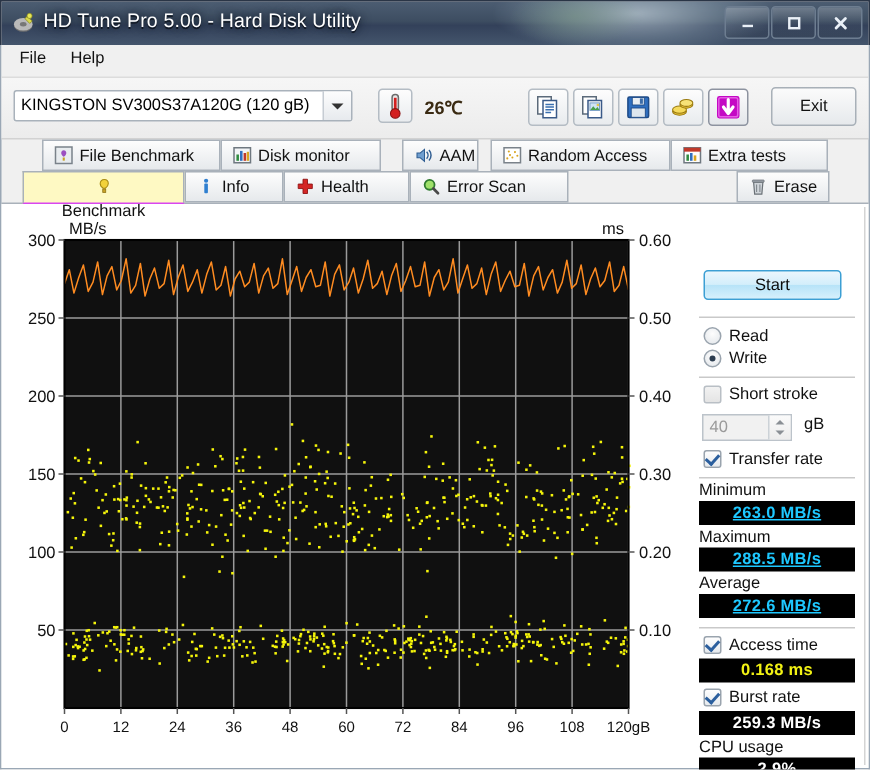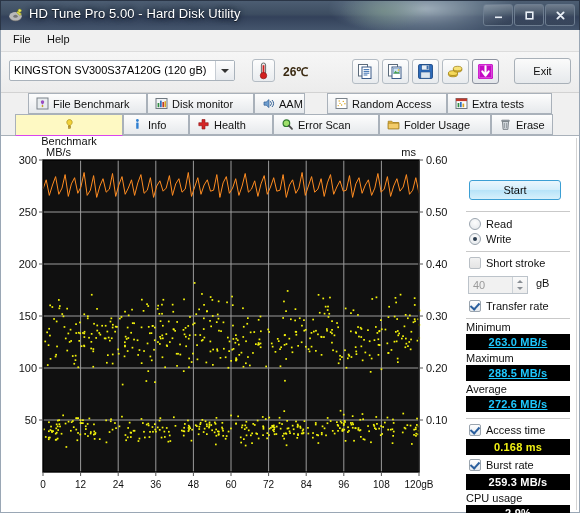--- a/index.html
+++ b/index.html
@@ -270,21 +270,21 @@
       <div class="tab" style="left:146px;width:107px;">
         <svg class="tabicon" viewBox="0 0 13 13">
           <rect x="1" y="1.5" width="11" height="10" fill="#f2f4f6" stroke="#6f7880" stroke-width="1"></rect>
           <rect x="2.6" y="6" width="1.7" height="4.2" fill="#2f8c3f"></rect>
           <rect x="5" y="3.6" width="1.7" height="6.6" fill="#2f6fc0"></rect>
           <rect x="7.4" y="5" width="1.7" height="5.2" fill="#c0392b"></rect>
           <rect x="9.5" y="4.2" width="1.5" height="6" fill="#d9a520"></rect>
         </svg>
         <span>Disk monitor</span>
       </div>
-      <div class="tab" style="left:253px;width:51px;">
+      <div class="tab" style="left:267px;width:51px;">
         <svg class="tabicon" viewBox="0 0 13 13">
           <path d="M2 5h2.2L7 2.6v8L4.2 8.2H2z" fill="#6f9ecf" stroke="#2f5d92" stroke-width=".7"></path>
           <path d="M8.4 4.2a3.3 3.3 0 010 4.6M10 3a5.2 5.2 0 010 7" fill="none" stroke="#2f5d92" stroke-width="1"></path>
         </svg>
         <span>AAM</span>
       </div>
       <div class="tab" style="left:326px;width:120px;">
         <svg class="tabicon" viewBox="0 0 13 13">
           <rect x="1" y="1.5" width="11" height="10" fill="#ffffff" stroke="#7a828a" stroke-width="1"></rect>
           <g fill="#d9a520">
@@ -330,27 +330,20 @@
           <path d="M5 1.5h3v3.2h3.2v3H8v3.3H5V7.7H1.8v-3H5z" fill="#d42626" stroke="#8e1414" stroke-width=".6"></path>
         </svg>
         <span>Health</span>
       </div>
       <div class="tab" style="left:272px;width:106px;">
         <svg class="tabicon" viewBox="0 0 13 13">
           <circle cx="5.4" cy="5.2" r="3.3" fill="#9fe06a" stroke="#2f7a2f" stroke-width="1.2"></circle>
           <path d="M7.9 7.7l3.1 3.1" stroke="#4a4a4a" stroke-width="1.8" stroke-linecap="round"></path>
         </svg>
         <span>Error Scan</span>
-      </div>
-      <div class="tab" style="left:378px;width:112px;">
-        <svg class="tabicon" viewBox="0 0 13 13">
-          <path d="M1.2 3.2h3.6l1.1 1.3h5.9v6.3H1.2z" fill="#e8b53c" stroke="#9a7410" stroke-width=".7"></path>
-          <path d="M1.2 5.2h10.6v5.6H1.2z" fill="#f3cc6a" stroke="#9a7410" stroke-width=".6"></path>
-        </svg>
-        <span>Folder Usage</span>
       </div>
       <div class="tab" style="left:490px;width:62px;">
         <svg class="tabicon" viewBox="0 0 13 13">
           <path d="M3.4 3.4h6.2l-.7 8H4.1z" fill="#cfd4d9" stroke="#6b7278" stroke-width=".8"></path>
           <rect x="2.6" y="2" width="7.8" height="1.5" rx=".4" fill="#9aa1a8" stroke="#6b7278" stroke-width=".5"></rect>
           <path d="M5.4 5v5M7.6 5v5" stroke="#7d848a" stroke-width=".7"></path>
         </svg>
         <span>Erase</span>
       </div>
     </div>

